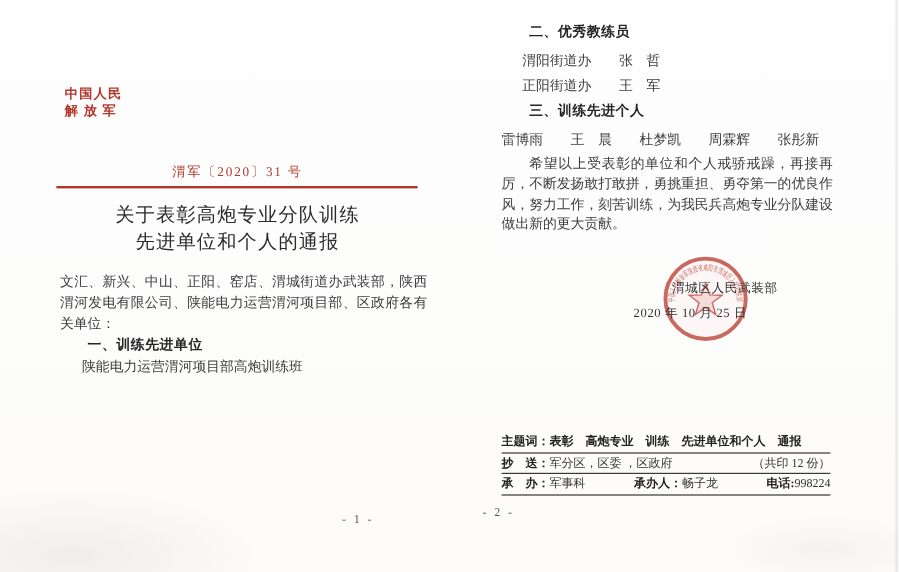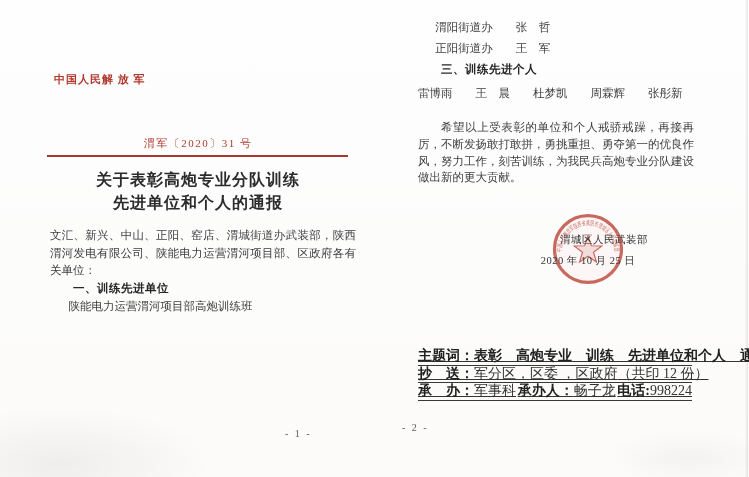--- a/index.html
+++ b/index.html
@@ -12,62 +12,62 @@
       linear-gradient(#fefefe,#fcfbfa);
     font-family:"Liberation Serif","DejaVu Serif",serif;
     color:#3a3a3a;
   }
   .edge-line { position:absolute; top:0; right:1px; width:3px; height:100%;
     background:linear-gradient(to right, rgba(0,0,0,0), rgba(0,0,0,0.10)); }
 
   
   .letterhead { position:absolute; left:54px; top:72px; width:300px;
     display:flex; align-items:center; color:#b0382d; }
-  .org-small { display:flex; flex-direction:row; font-weight:bold;
+  .org-small { display:flex; flex-direction:column; font-weight:bold;
     font-size:11px; line-height:14px; letter-spacing:1px; white-space:nowrap; }
   .org-large { font-size:19.5px; font-weight:bold; letter-spacing:0.8px;
     margin-left:4px; white-space:nowrap; }
   .doc-number { position:absolute; left:48px; top:136px; width:300px;
     text-align:center; font-size:11px; letter-spacing:1.5px; color:#b0382d; }
   .red-rule { position:absolute; left:47px; top:155px; width:301px; height:2px;
     background:#ad352b; }
   .doc-title { position:absolute; left:40px; top:168px; width:316px;
-    text-align:center; font-size:16px; font-weight:bold; line-height:23px;
+    text-align:center; font-size:16px; font-weight:normal; line-height:23px;
     color:#2b2b2b; letter-spacing:1px; }
   .doc-title span { display:block; }
   .body-1 { position:absolute; left:50px; top:227px; width:306px;
     font-size:11.5px; line-height:17.6px; text-align:justify; color:#3c3c3c; }
   .indent { text-indent:2em; }
   .sec-heading { font-weight:bold; color:#262626; letter-spacing:0.5px; }
   .sec-item { text-indent:1.6em; margin-top:1px; }
   .page-num { position:absolute; font-size:10px; color:#5a5a5a;
     letter-spacing:2px; font-family:"Liberation Serif",serif; }
   .pn-1 { left:285px; top:428px; }
   .pn-2 { left:402px; top:422px; }
 
   
   .body-2 { position:absolute; left:418px; top:17px; width:276px;
     font-size:11.5px; line-height:16.8px; text-align:justify; color:#3c3c3c; }
   .b2-heading { font-weight:bold; color:#262626; text-indent:2em;
     letter-spacing:0.5px; margin-bottom:4px; line-height:20px; }
   .coach-row { text-indent:1.5em; line-height:21px; white-space:pre; }
   .names-row { line-height:20px; margin-bottom:1px; white-space:pre; }
-  .closing { margin-top:16px; }
+  .closing { margin-top:2px; }
 
   .seal-wrap { position:absolute; left:552px; top:213px; width:72px; height:72px;
     opacity:0.88; }
   .sig-org { position:absolute; left:528px; top:233px; width:120px;
     text-align:right; font-size:10.5px; letter-spacing:0.5px; color:#333;
     z-index:3; white-space:nowrap; }
   .sig-date { position:absolute; left:528px; top:254px; width:120px;
-    text-align:center; font-size:10.5px; letter-spacing:0.5px; color:#333;
+    font-size:10.5px; letter-spacing:0.5px; color:#333;
     z-index:3; white-space:nowrap; }
 
-  .footer-table { position:absolute; left:418px; top:348px; width:274px;
-    font-size:14px; color:#333;text-decoration:underline; }
+  .footer-table { position:absolute; left:418px; top:360px; width:274px;
+    font-size:10px; color:#333; }
   .ft-row { display:flex; align-items:center; height:17.5px;
     border-bottom:1.5px solid #383838; white-space:pre; }
   .ft-label { font-weight:bold; color:#222; }
   .ft-bold { font-weight:bold; color:#222; }
   .ft-sp { flex:1; }
 </style>
 </head>
 <body>
 
 <div class="canvas">
@@ -95,20 +95,21 @@
       <p class="indent sec-heading">一、训练先进单位</p>
       <p class="sec-item">陕能电力运营渭河项目部高炮训练班</p>
     </div>
 
     <div class="page-num pn-1">- 1 -</div>
   </section>
 
   <section>
 
     <div class="body-2">
+      <p class="b2-heading">二、优秀教练员</p>
       <p class="coach-row"><span>渭阳街道办</span><span>　　</span><span>张　哲</span></p>
       <p class="coach-row"><span>正阳街道办</span><span>　　</span><span>王　军</span></p>
       <p class="b2-heading">三、训练先进个人</p>
       <p class="names-row">雷博雨　　王　晨　　杜梦凯　　周霖辉　　张彤新</p>
       <p class="indent closing">希望以上受表彰的单位和个人戒骄戒躁，再接再厉，不断发扬敢打敢拼，勇挑重担、勇夺第一的优良作风，努力工作，刻苦训练，为我民兵高炮专业分队建设做出新的更大贡献。</p>
     </div>
 
     <div class="seal-wrap">
       <svg viewBox="0 0 100 100" width="72" height="72">
         <circle cx="50" cy="50" r="46.5" fill="rgba(196,84,74,0.04)" stroke="#c2544a" stroke-width="4.5"></circle>

